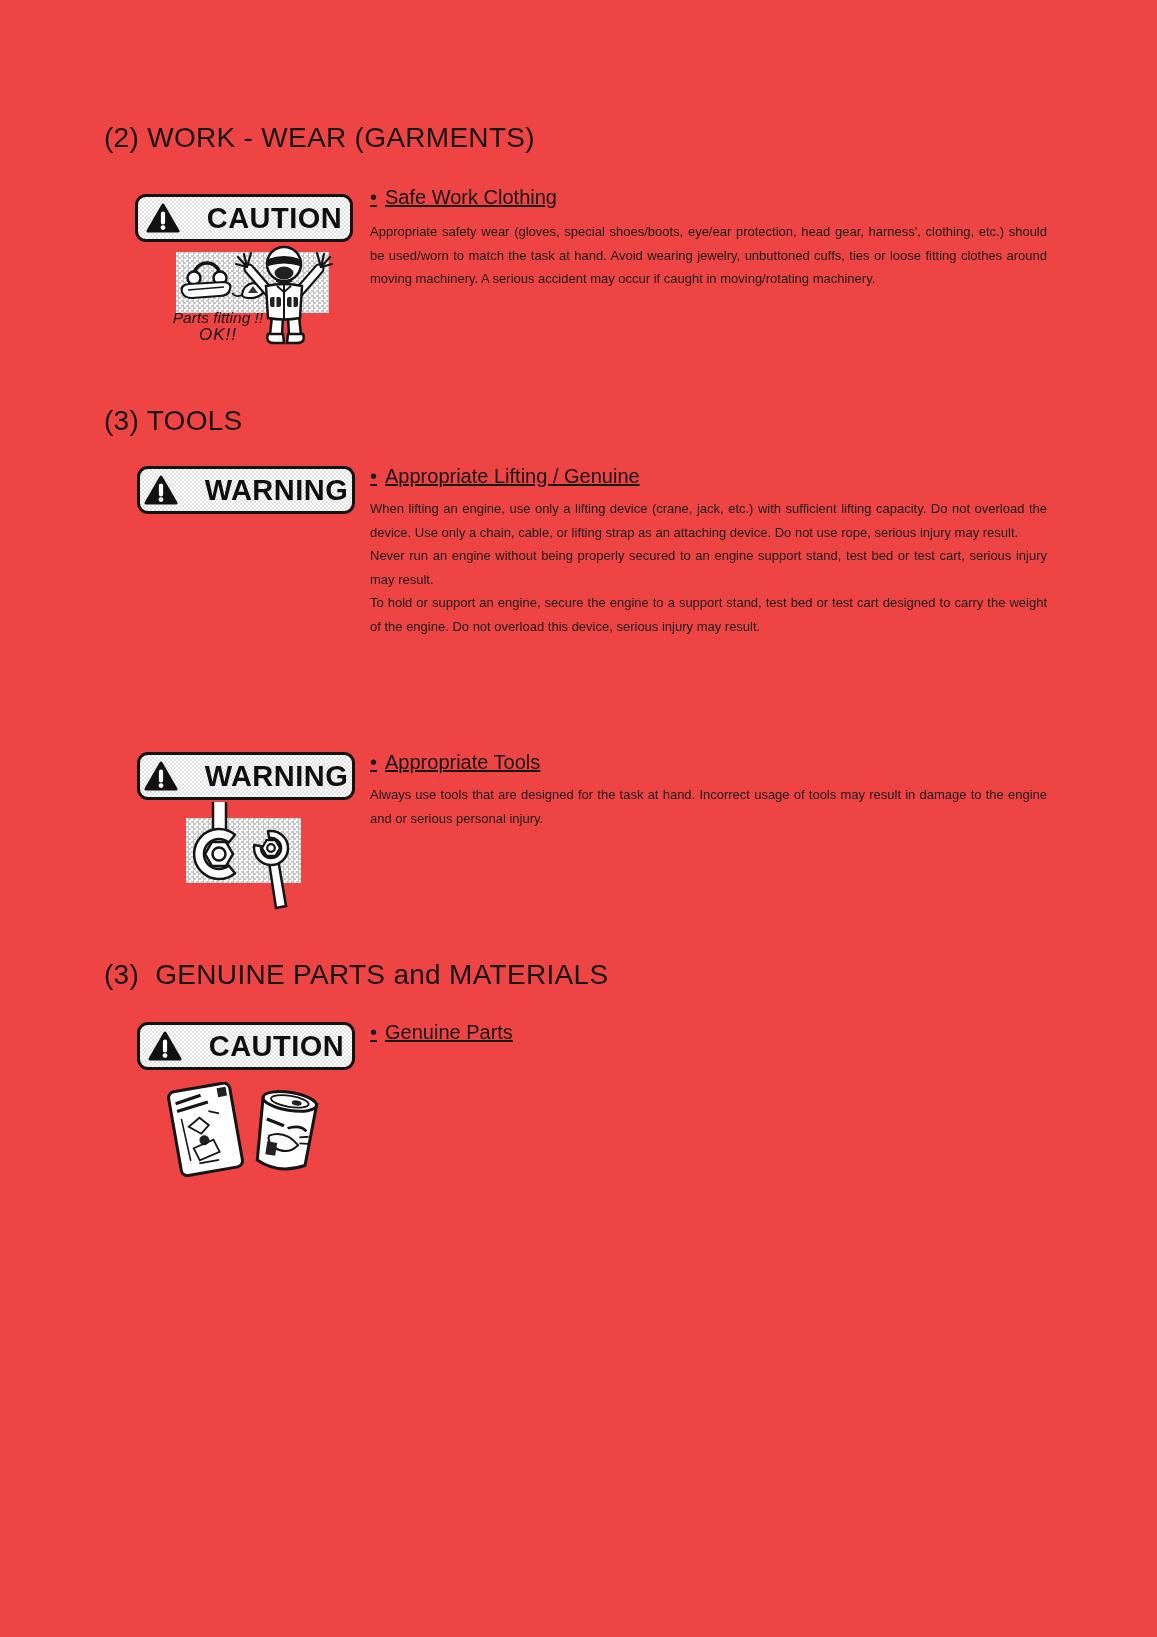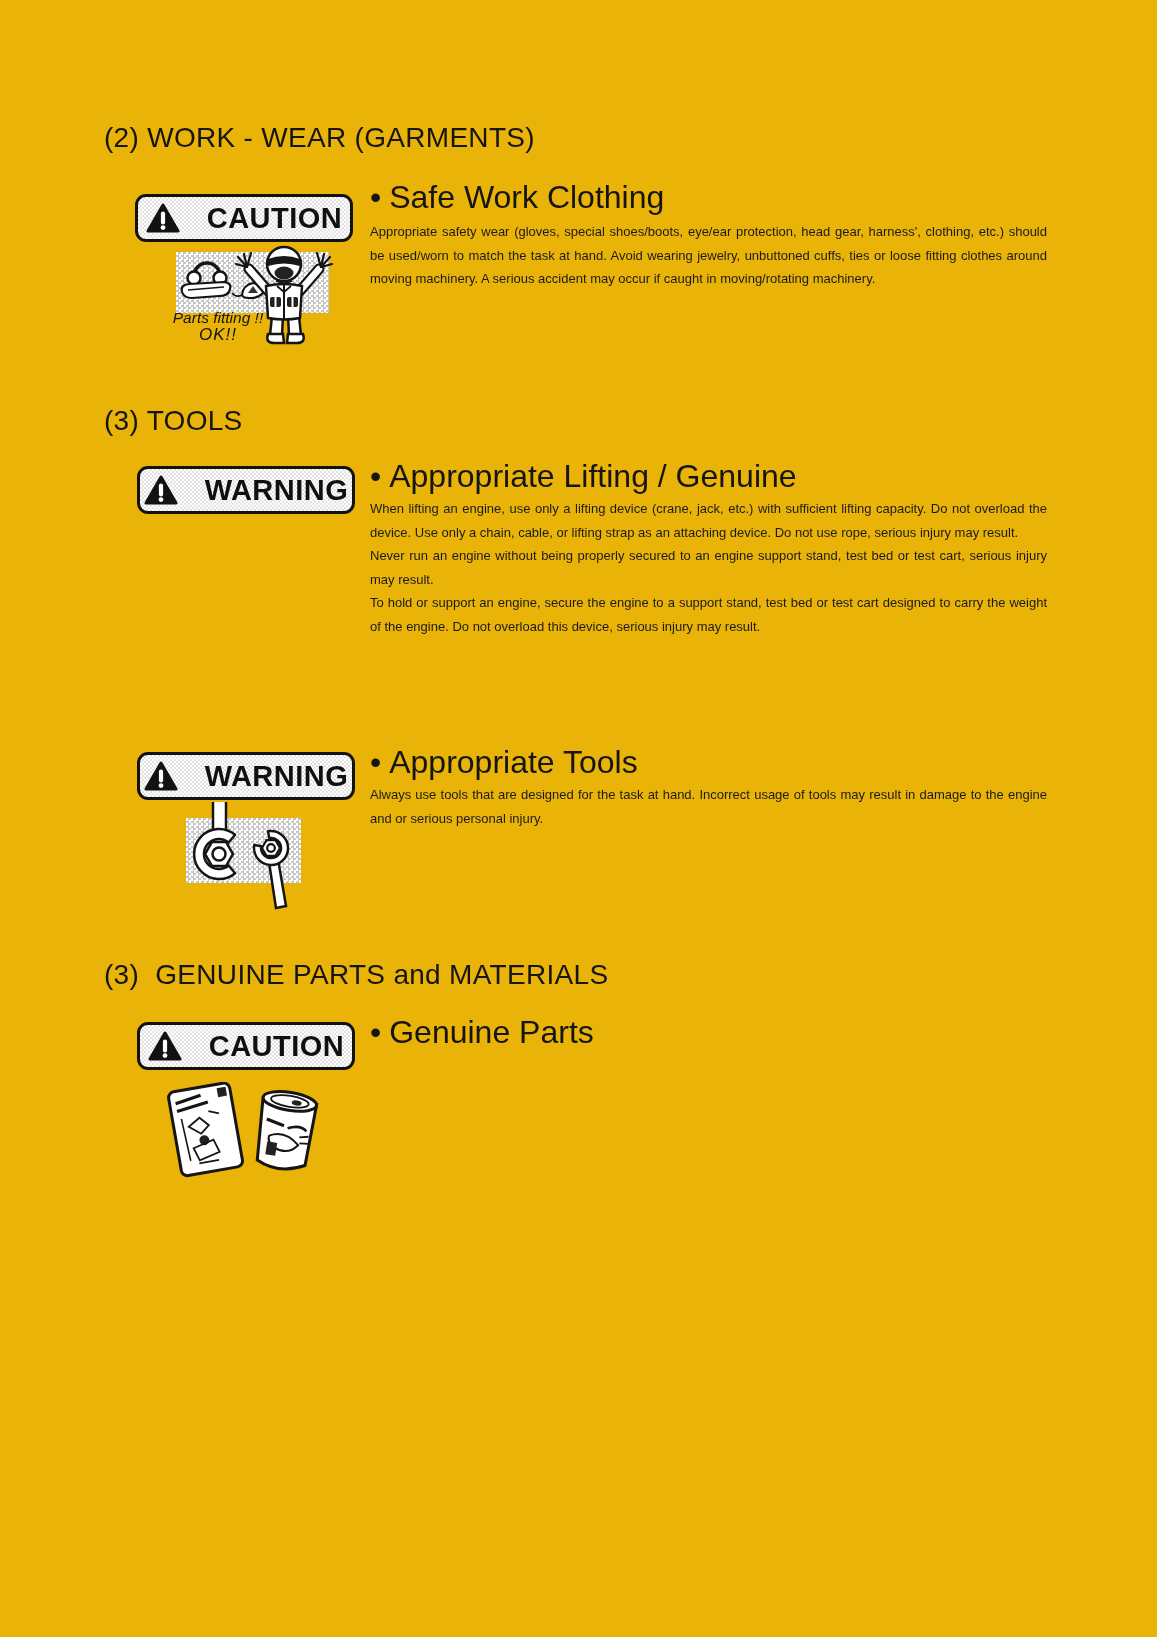--- a/index.html
+++ b/index.html
@@ -1,35 +1,35 @@
 <!DOCTYPE html>
 <html><head>
 <meta charset="utf-8">
 <style>
   html,body { margin:0; padding:0; background:#ffffff; }
   .page {
-    position:relative; width:1157px; height:1637px; background:#eab308;
+    position:relative; width:1157px; height:1637px; background:#ef4444;
     font-family:"Liberation Sans", sans-serif; color:#1a1a1a; overflow:hidden;
   }
   .sec-heading {
     position:absolute; font-size:28px; line-height:36px; letter-spacing:0.3px;
     white-space:pre-wrap; color:#151515;
   }
   .alert-box {
     position:absolute; width:212px; height:42px;
     border:3px solid #121212; border-radius:11px;
     display:flex; align-items:center; justify-content:center; gap:27px;
     background-image:repeating-conic-gradient(#e2e2e2 0% 25%, #ffffff 0% 50%);
     background-size:4px 4px;
   }
   .alert-label {
     font-size:29px; font-weight:700; letter-spacing:0.5px; color:#101010;
     line-height:1;
   }
-  .item-title { position:absolute; font-size:32px; line-height:32px; color:#151515; }
+  .item-title { position:absolute; font-size:20px; line-height:32px; color:#151515;text-decoration:underline; }
   .item-title .bullet { margin-right:8px; }
   .body {
     position:absolute; width:677px; font-size:13px; line-height:23.5px;
     text-align:justify; color:#1b1b1b;
   }
   .body p { margin:0; }
   .illu { position:absolute; }
   .halftone {
     position:absolute;
     background-image:repeating-conic-gradient(#c6c6c6 0% 25%, #ffffff 0% 50%);

